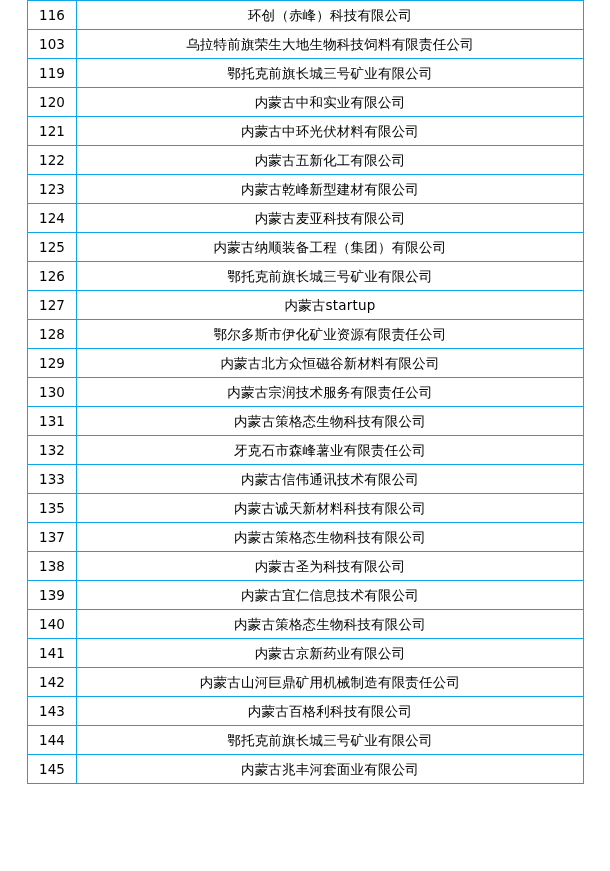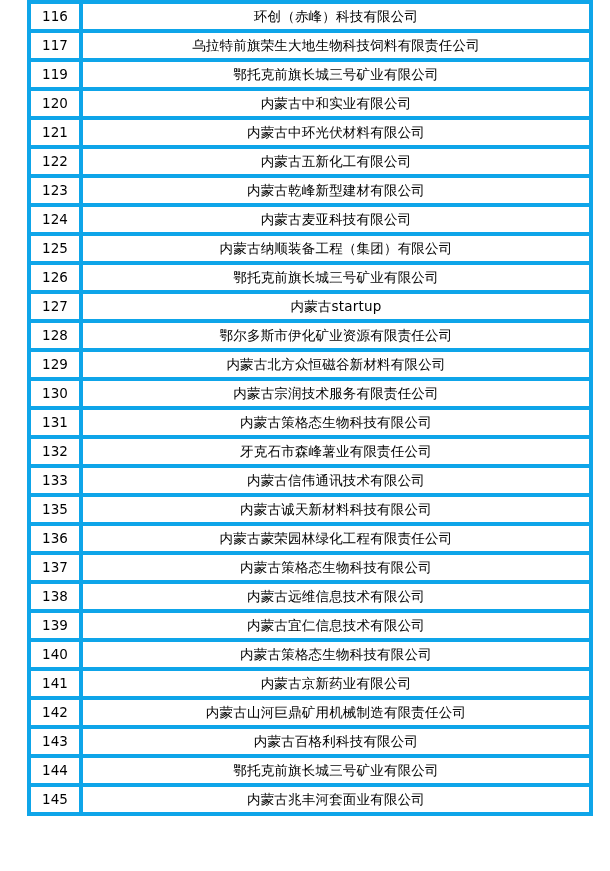--- a/index.html
+++ b/index.html
@@ -24,21 +24,21 @@
     border-collapse: collapse;
     width: 556px;
     margin-left: 27px;
     margin-top: 0px;
     table-layout: fixed;
   }
   table.listing tr {
     height: 29px;
   }
   table.listing td {
-    border: 4px solid #0ea5e9;
+    border: 1px solid #0ea5e9;
     padding: 0;
     text-align: center;
     vertical-align: middle;
     font-size: 13.5px;
     line-height: 1.1;
     white-space: nowrap;
     overflow: hidden;
   }
   td.idx {
     width: 48px;
@@ -55,21 +55,21 @@
 <body>
 
 <div class="page">
   <table class="listing">
     <tbody>
       <tr>
         <td class="idx">116</td>
         <td class="name">环创（赤峰）科技有限公司</td>
       </tr>
       <tr>
-        <td class="idx">117</td>
+        <td class="idx">103</td>
         <td class="name">乌拉特前旗荣生大地生物科技饲料有限责任公司</td>
       </tr>
       <tr>
         <td class="idx">119</td>
         <td class="name">鄂托克前旗长城三号矿业有限公司</td>
       </tr>
       <tr>
         <td class="idx">120</td>
         <td class="name">内蒙古中和实业有限公司</td>
       </tr>
@@ -123,30 +123,26 @@
       </tr>
       <tr>
         <td class="idx">133</td>
         <td class="name">内蒙古信伟通讯技术有限公司</td>
       </tr>
       <tr>
         <td class="idx">135</td>
         <td class="name">内蒙古诚天新材料科技有限公司</td>
       </tr>
       <tr>
-        <td class="idx">136</td>
-        <td class="name">内蒙古蒙荣园林绿化工程有限责任公司</td>
-      </tr>
-      <tr>
         <td class="idx">137</td>
         <td class="name">内蒙古策格态生物科技有限公司</td>
       </tr>
       <tr>
         <td class="idx">138</td>
-        <td class="name">内蒙古远维信息技术有限公司</td>
+        <td class="name">内蒙古圣为科技有限公司</td>
       </tr>
       <tr>
         <td class="idx">139</td>
         <td class="name">内蒙古宜仁信息技术有限公司</td>
       </tr>
       <tr>
         <td class="idx">140</td>
         <td class="name">内蒙古策格态生物科技有限公司</td>
       </tr>
       <tr>

